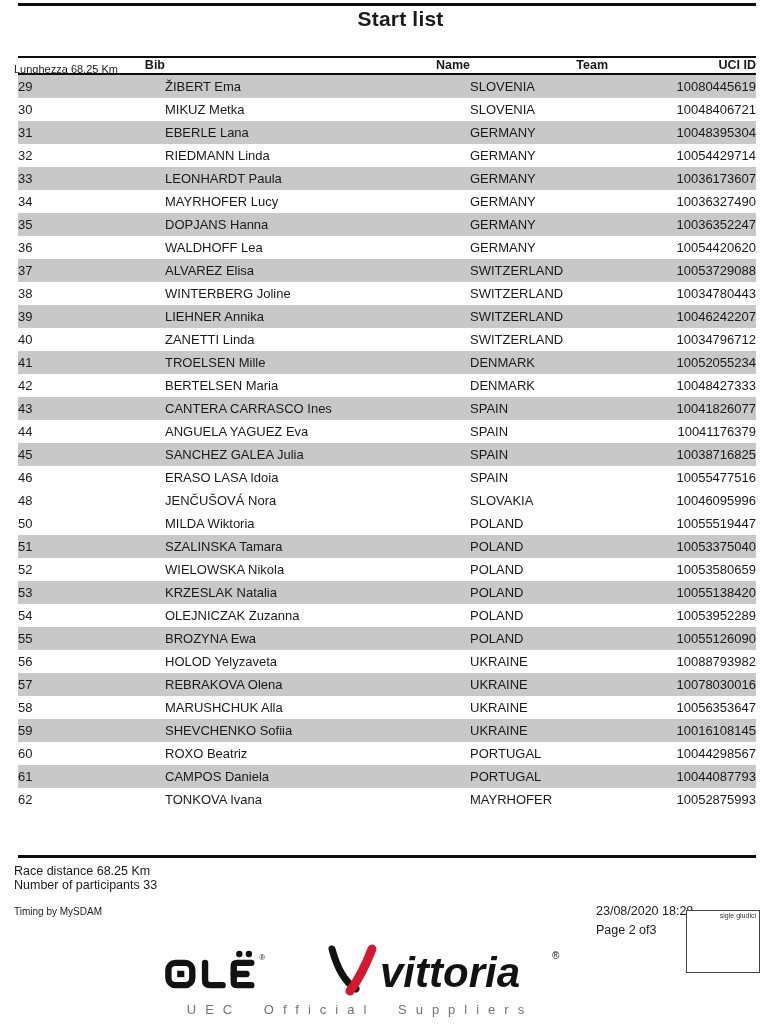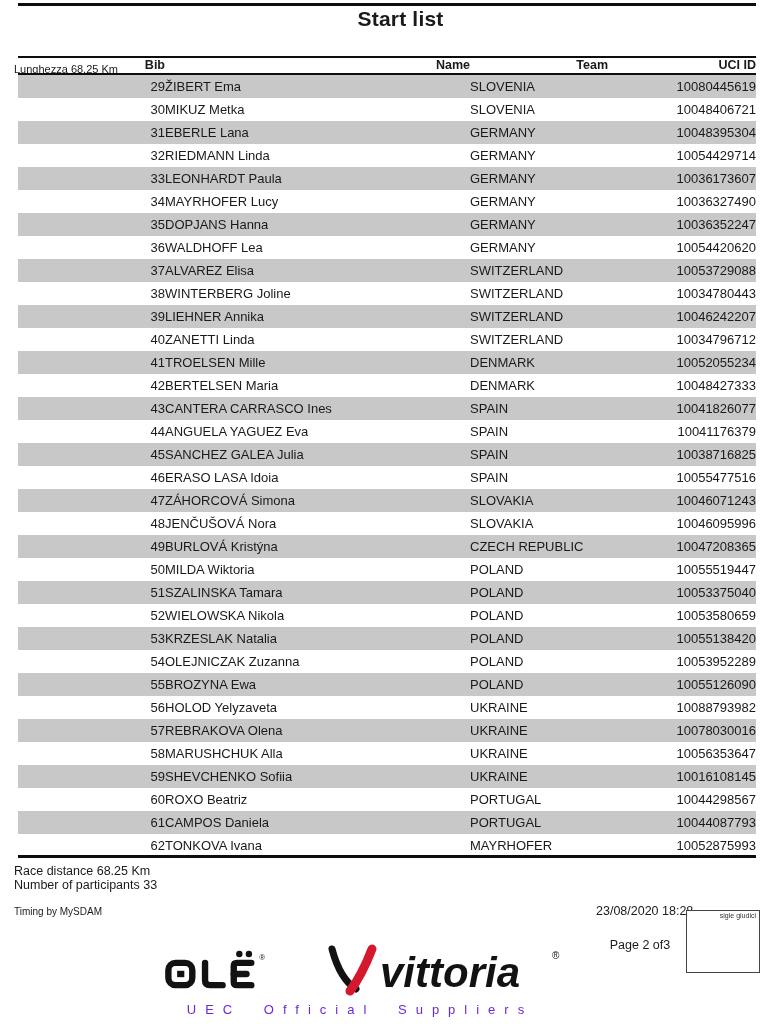--- a/index.html
+++ b/index.html
@@ -22,42 +22,42 @@
   table.startlist thead tr{
     border-top:2px solid #0d0d0d;border-bottom:2px solid #0d0d0d;height:17px;
   }
   table.startlist th{
     font-size:12.5px;font-weight:bold;text-align:right;padding:0 0 1px 0;
   }
   table.startlist td{
     height:23px;padding:0;white-space:nowrap;overflow:hidden;
   }
   col.c-bib{width:147px;} col.c-name{width:305px;} col.c-team{width:138px;} col.c-uci{width:148px;}
-  th.h-bib, td.d-bib{padding-left:7px;text-align:right;}
+  th.h-bib, td.d-bib{padding-left:7px;}
   th.h-uci{text-align:right;padding-right:29px;}
   td.d-uci{text-align:right;padding-right:6px;}
   tbody tr.gray{background:#c8c8c8;}
   .summary{position:absolute;top:864px;left:14px;font-size:12.5px;line-height:14px;}
   .timing{position:absolute;top:906px;left:14px;font-size:10px;}
   .meta{position:absolute;top:904px;left:596px;width:88px;font-size:12.5px;}
   .meta .dt{white-space:nowrap;}
-  .meta .pg{display:flex;justify-content:center;margin-top:20px;}
+  .meta .pg{display:flex;justify-content:flex-start;margin-top:5px;}
   .judges-box{
     position:absolute;top:910px;left:686px;width:72px;height:61px;
     border:1px solid #444;background:#fff;
   }
   .judges-box span{
     position:absolute;top:1px;right:3px;font-size:7px;color:#333;
   }
   .logo{position:absolute;}
   .ale-logo{top:950px;left:162px;}
   .vittoria-logo{top:943px;left:324px;}
   .suppliers{
     position:absolute;top:1002px;left:140px;width:440px;text-align:center;
-    font-size:13px;color:#6d28d9;letter-spacing:9px;word-spacing:10px;white-space:nowrap;
+    font-size:13px;color:#737373;letter-spacing:9px;word-spacing:10px;white-space:nowrap;
   }
 </style>
 </head>
 <body>
 
 <div class="page">
 
   <div class="rule top-rule"></div>
 
   <div class="title">Start list</div>
@@ -180,37 +180,25 @@
           <td class="d-name">SANCHEZ GALEA Julia</td>
           <td class="d-team">SPAIN</td>
           <td class="d-uci">10038716825</td>
         </tr>
         <tr class="white">
           <td class="d-bib">46</td>
           <td class="d-name">ERASO LASA Idoia</td>
           <td class="d-team">SPAIN</td>
           <td class="d-uci">10055477516</td>
         </tr>
-        <tr class="gray">
-          <td class="d-bib">47</td>
-          <td class="d-name">ZÁHORCOVÁ Simona</td>
-          <td class="d-team">SLOVAKIA</td>
-          <td class="d-uci">10046071243</td>
-        </tr>
         <tr class="white">
           <td class="d-bib">48</td>
           <td class="d-name">JENČUŠOVÁ Nora</td>
           <td class="d-team">SLOVAKIA</td>
           <td class="d-uci">10046095996</td>
-        </tr>
-        <tr class="gray">
-          <td class="d-bib">49</td>
-          <td class="d-name">BURLOVÁ Kristýna</td>
-          <td class="d-team">CZECH REPUBLIC</td>
-          <td class="d-uci">10047208365</td>
         </tr>
         <tr class="white">
           <td class="d-bib">50</td>
           <td class="d-name">MILDA Wiktoria</td>
           <td class="d-team">POLAND</td>
           <td class="d-uci">10055519447</td>
         </tr>
         <tr class="gray">
           <td class="d-bib">51</td>
           <td class="d-name">SZALINSKA Tamara</td>

